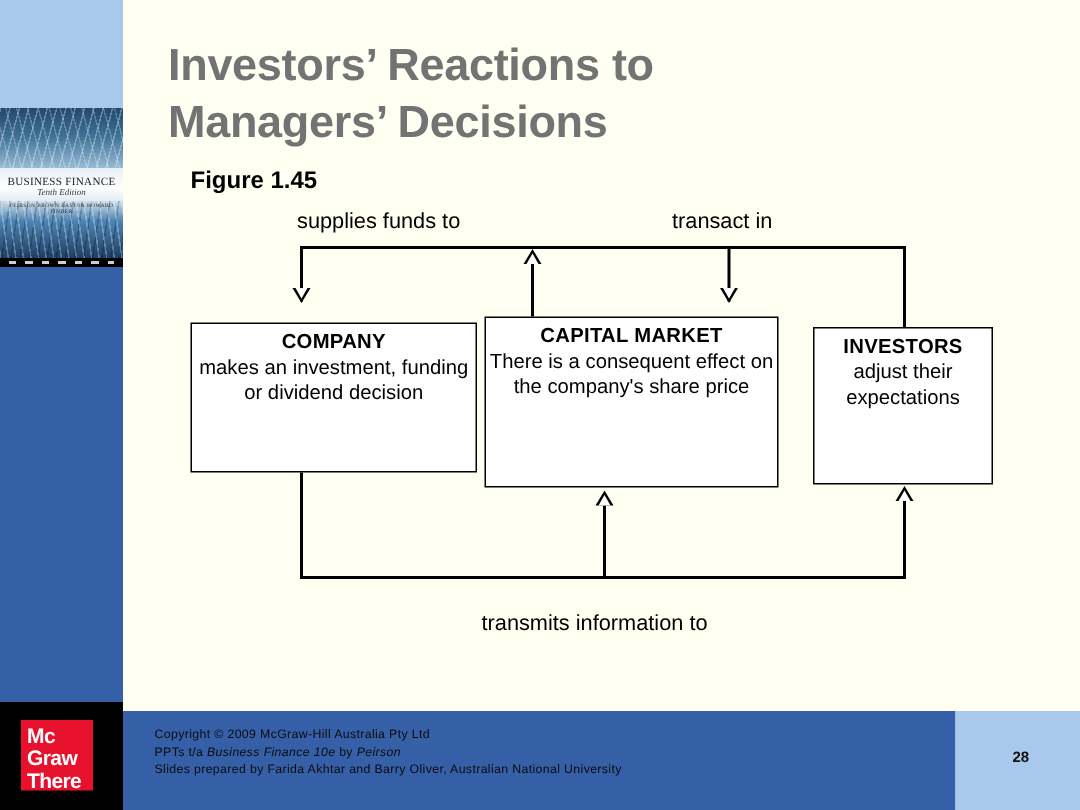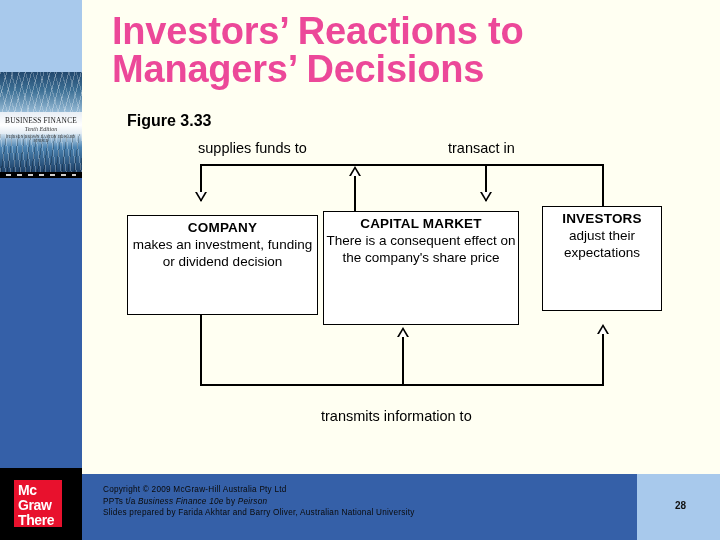--- a/index.html
+++ b/index.html
@@ -124,26 +124,26 @@
     font-size: 14px;
     line-height: 15px;
     padding: 3px 0 0 4px;
     box-sizing: border-box;
     letter-spacing: -.4px;
   }
 
   
   #title {
     position: absolute;
-    left: 112px; top: 12px;
+    left: 112px; top: 25px;
     width: 560px;
-    font-size: 38px;
+    font-size: 30px;
     font-weight: bold;
     line-height: 38px;
-    color: #ec4899;
+    color: #737373;
     letter-spacing: -.2px;
   }
   #figure-label {
     position: absolute;
     left: 127px; top: 112px;
     font-size: 16px;
     font-weight: bold;
     color: #000;
   }
 
@@ -261,21 +261,21 @@
       <div>Graw</div>
       <div>There</div>
     </div>
   </div>
 </div>
 
 <div id="title">
   <div>Investors’ Reactions to</div>
   <div>Managers’ Decisions</div>
 </div>
-<div id="figure-label">Figure 3.33</div>
+<div id="figure-label">Figure 1.45</div>
 
 <div id="diagram">
 
   <div class="dlabel" style="left:116px; top:10px;">supplies funds to</div>
   <div class="dlabel" style="left:366px; top:10px;">transact in</div>
   <div class="dlabel" style="left:239px; top:253px;margin-top:25px;">transmits information to</div>
 
   <div class="ln lnh" style="left:118px; top:34px; width:404px;"></div>
 
   <div class="ln lnv" style="left:520px; top:34px; height:56px;"></div>
@@ -292,21 +292,21 @@
   <div class="dbox" style="left:45px; top:85px; width:191px; height:100px;">
     <div class="hd">COMPANY</div>
     <div class="bd">makes an investment, funding or dividend decision</div>
   </div>
 
   <div class="dbox" style="left:241px; top:81px; width:196px; height:114px;">
     <div class="hd">CAPITAL MARKET</div>
     <div class="bd">There is a consequent effect on the company's share price</div>
   </div>
 
-  <div class="dbox" style="left:460px; top:76px; width:120px; height:105px;">
+  <div class="dbox" style="left:460px; top:88px; width:120px; height:105px;">
     <div class="hd">INVESTORS</div>
     <div class="bd">adjust their expectations</div>
   </div>
 
   <div class="ln lnv" style="left:118px; top:185px; height:70px;"></div>
 
   <div class="ln lnh" style="left:118px; top:254px; width:404px;"></div>
 
   <div class="ln lnv" style="left:320px; top:207px; height:48px;"></div>
   <div class="arw arw-u" style="left:315px; top:197px;"></div>

